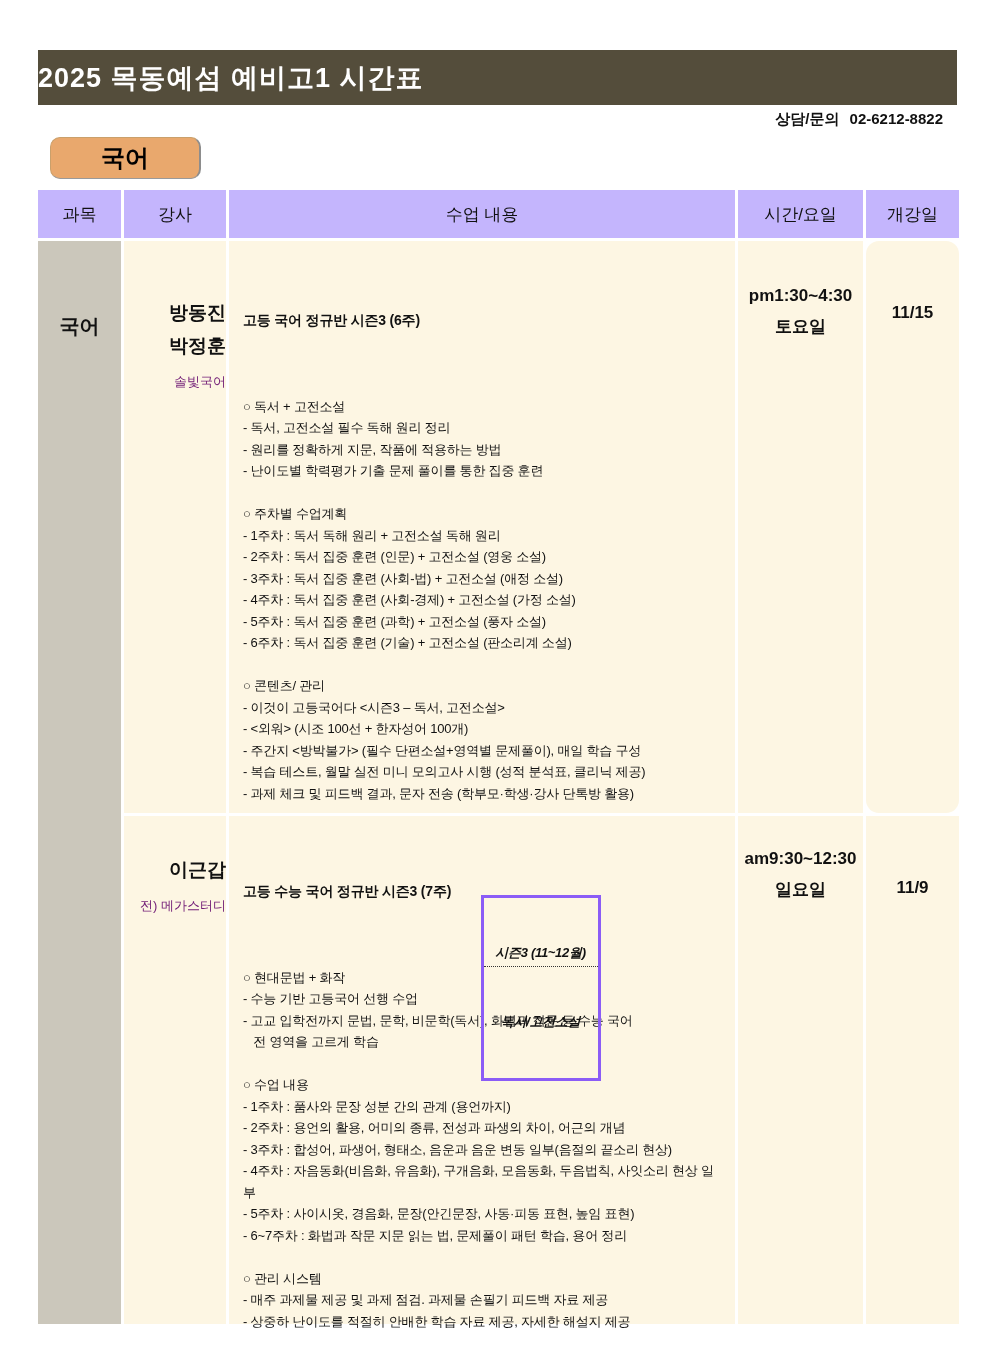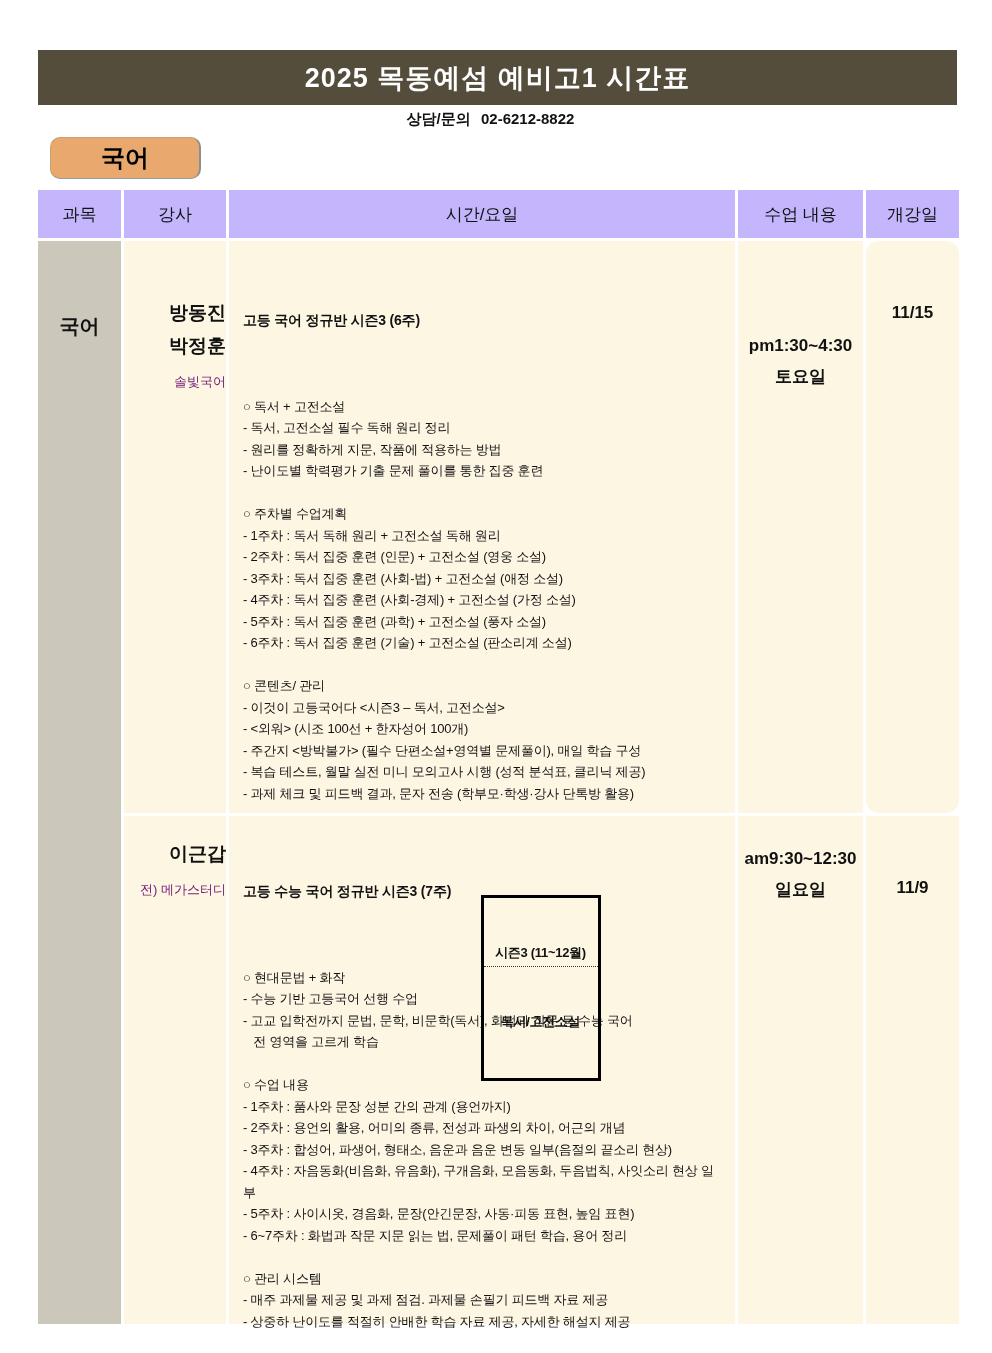--- a/index.html
+++ b/index.html
@@ -4,26 +4,26 @@
 <style>
   html,body{margin:0;padding:0;background:#ffffff;}
   body{
     width:992px;height:1353px;position:relative;
     font-family:"Liberation Sans","DejaVu Sans",sans-serif;
     color:#111;
   }
   .title-band{
     position:absolute;left:38px;top:50px;width:919px;height:55px;
     background:#544d3b;color:#ffffff;
-    display:flex;align-items:center;justify-content:center;
+    display:flex;align-items:center;
     font-size:27px;font-weight:700;letter-spacing:1px;
   }
   .contact-line{
     position:absolute;left:38px;top:110px;width:905px;
-    text-align:center;font-size:15px;
+    text-align:right;font-size:15px;
   }
   .contact-line .lbl{font-weight:700;margin-right:6px;}
   .contact-line .phone{font-weight:700;}
   .subject-badge{
     position:absolute;left:50px;top:137px;width:148px;height:40px;
     background:#e9a86d;border:1px solid #caa06b;border-right:2px solid #8d8d8d;
     border-bottom:1px solid #9a9a9a;border-radius:10px;
     display:flex;align-items:center;justify-content:center;
     font-size:24px;font-weight:700;color:#000;
   }
@@ -41,53 +41,53 @@
   }
   .subject-cell{
     background:#cbc7bb;grid-row:2 / span 2;grid-column:1;
     display:flex;justify-content:center;align-items:flex-start;
     padding-top:72px;font-size:20px;font-weight:700;
   }
   .body-cell{background:#fdf6e3;}
   .instructor-cell{
     text-align:right;padding-top:62px;line-height:1.0;
   }
-  .instructor-cell.r2{padding-top:28px;}
+  .instructor-cell.r2{padding-top:44px;}
   .instructor-name{font-size:19px;font-weight:700;margin-bottom:14px;}
   .instructor-affil{font-size:13px;font-weight:400;margin-top:20px;color:#701a75;}
   .content-cell{
     padding:26px 14px 10px 14px;font-size:13px;line-height:21.5px;
     letter-spacing:-0.2px;white-space:pre-wrap;
   }
   .content-cell.r2{padding-top:22px;}
   .course-title{font-weight:700;font-size:14px;margin-bottom:21px;}
   .content-line{min-height:21.5px;}
   .content-line.gap{min-height:21.5px;}
   .time-cell{
-    text-align:center;padding-top:90px;font-size:17px;font-weight:700;line-height:1.8;
+    text-align:center;padding-top:40px;font-size:17px;font-weight:700;line-height:1.8;
   }
   .time-cell.r2{padding-top:28px;}
   .date-cell{
     text-align:center;padding-top:62px;font-size:17px;font-weight:700;
   }
   .date-cell.r2{}
   .cur-table{
     margin-top:5px;margin-left:4px;width:468px;
     display:grid;grid-template-columns:117px 117px 117px 117px;
     border:1.5px solid #1a1a1a;background:#fdf6e3;
   }
   .cur-col{border-left:1px solid #1a1a1a;}
   .cur-col:first-child{border-left:none;}
   .cur-season,.cur-content{
     height:25px;display:flex;align-items:center;justify-content:center;
     font-size:13px;letter-spacing:-0.3px;
   }
   .cur-season{border-bottom:1px dotted #333;}
   .cur-col.hl{
-    border:3px solid #000000;margin:-1.5px;position:relative;z-index:2;
+    border:3px solid #8b5cf6;margin:-1.5px;position:relative;z-index:2;font-style:italic;
   }
   .cur-col.hl .cur-season,.cur-col.hl .cur-content{font-weight:700;}
 </style>
 </head>
 <body>
 
 <div class="title-band">
   <span>2025 목동예섬 예비고1 시간표</span>
 </div>
 
@@ -96,22 +96,22 @@
   <span class="phone">02-6212-8822</span>
 </div>
 
 <div class="subject-badge">
   <span>국어</span>
 </div>
 
 <div class="timetable">
   <div class="cell th">과목</div>
   <div class="cell th">강사</div>
+  <div class="cell th">수업 내용</div>
   <div class="cell th">시간/요일</div>
-  <div class="cell th">수업 내용</div>
   <div class="cell th">개강일</div>
 
   <div class="cell subject-cell">국어</div>
 
   <div class="cell body-cell instructor-cell" style="grid-column:2;grid-row:2;">
     <div class="instructor-name">방동진</div>
     <div class="instructor-name">박정훈</div>
     <div class="instructor-affil">솔빛국어</div>
   </div>
   <div class="cell body-cell content-cell" style="grid-column:3;grid-row:2;">

